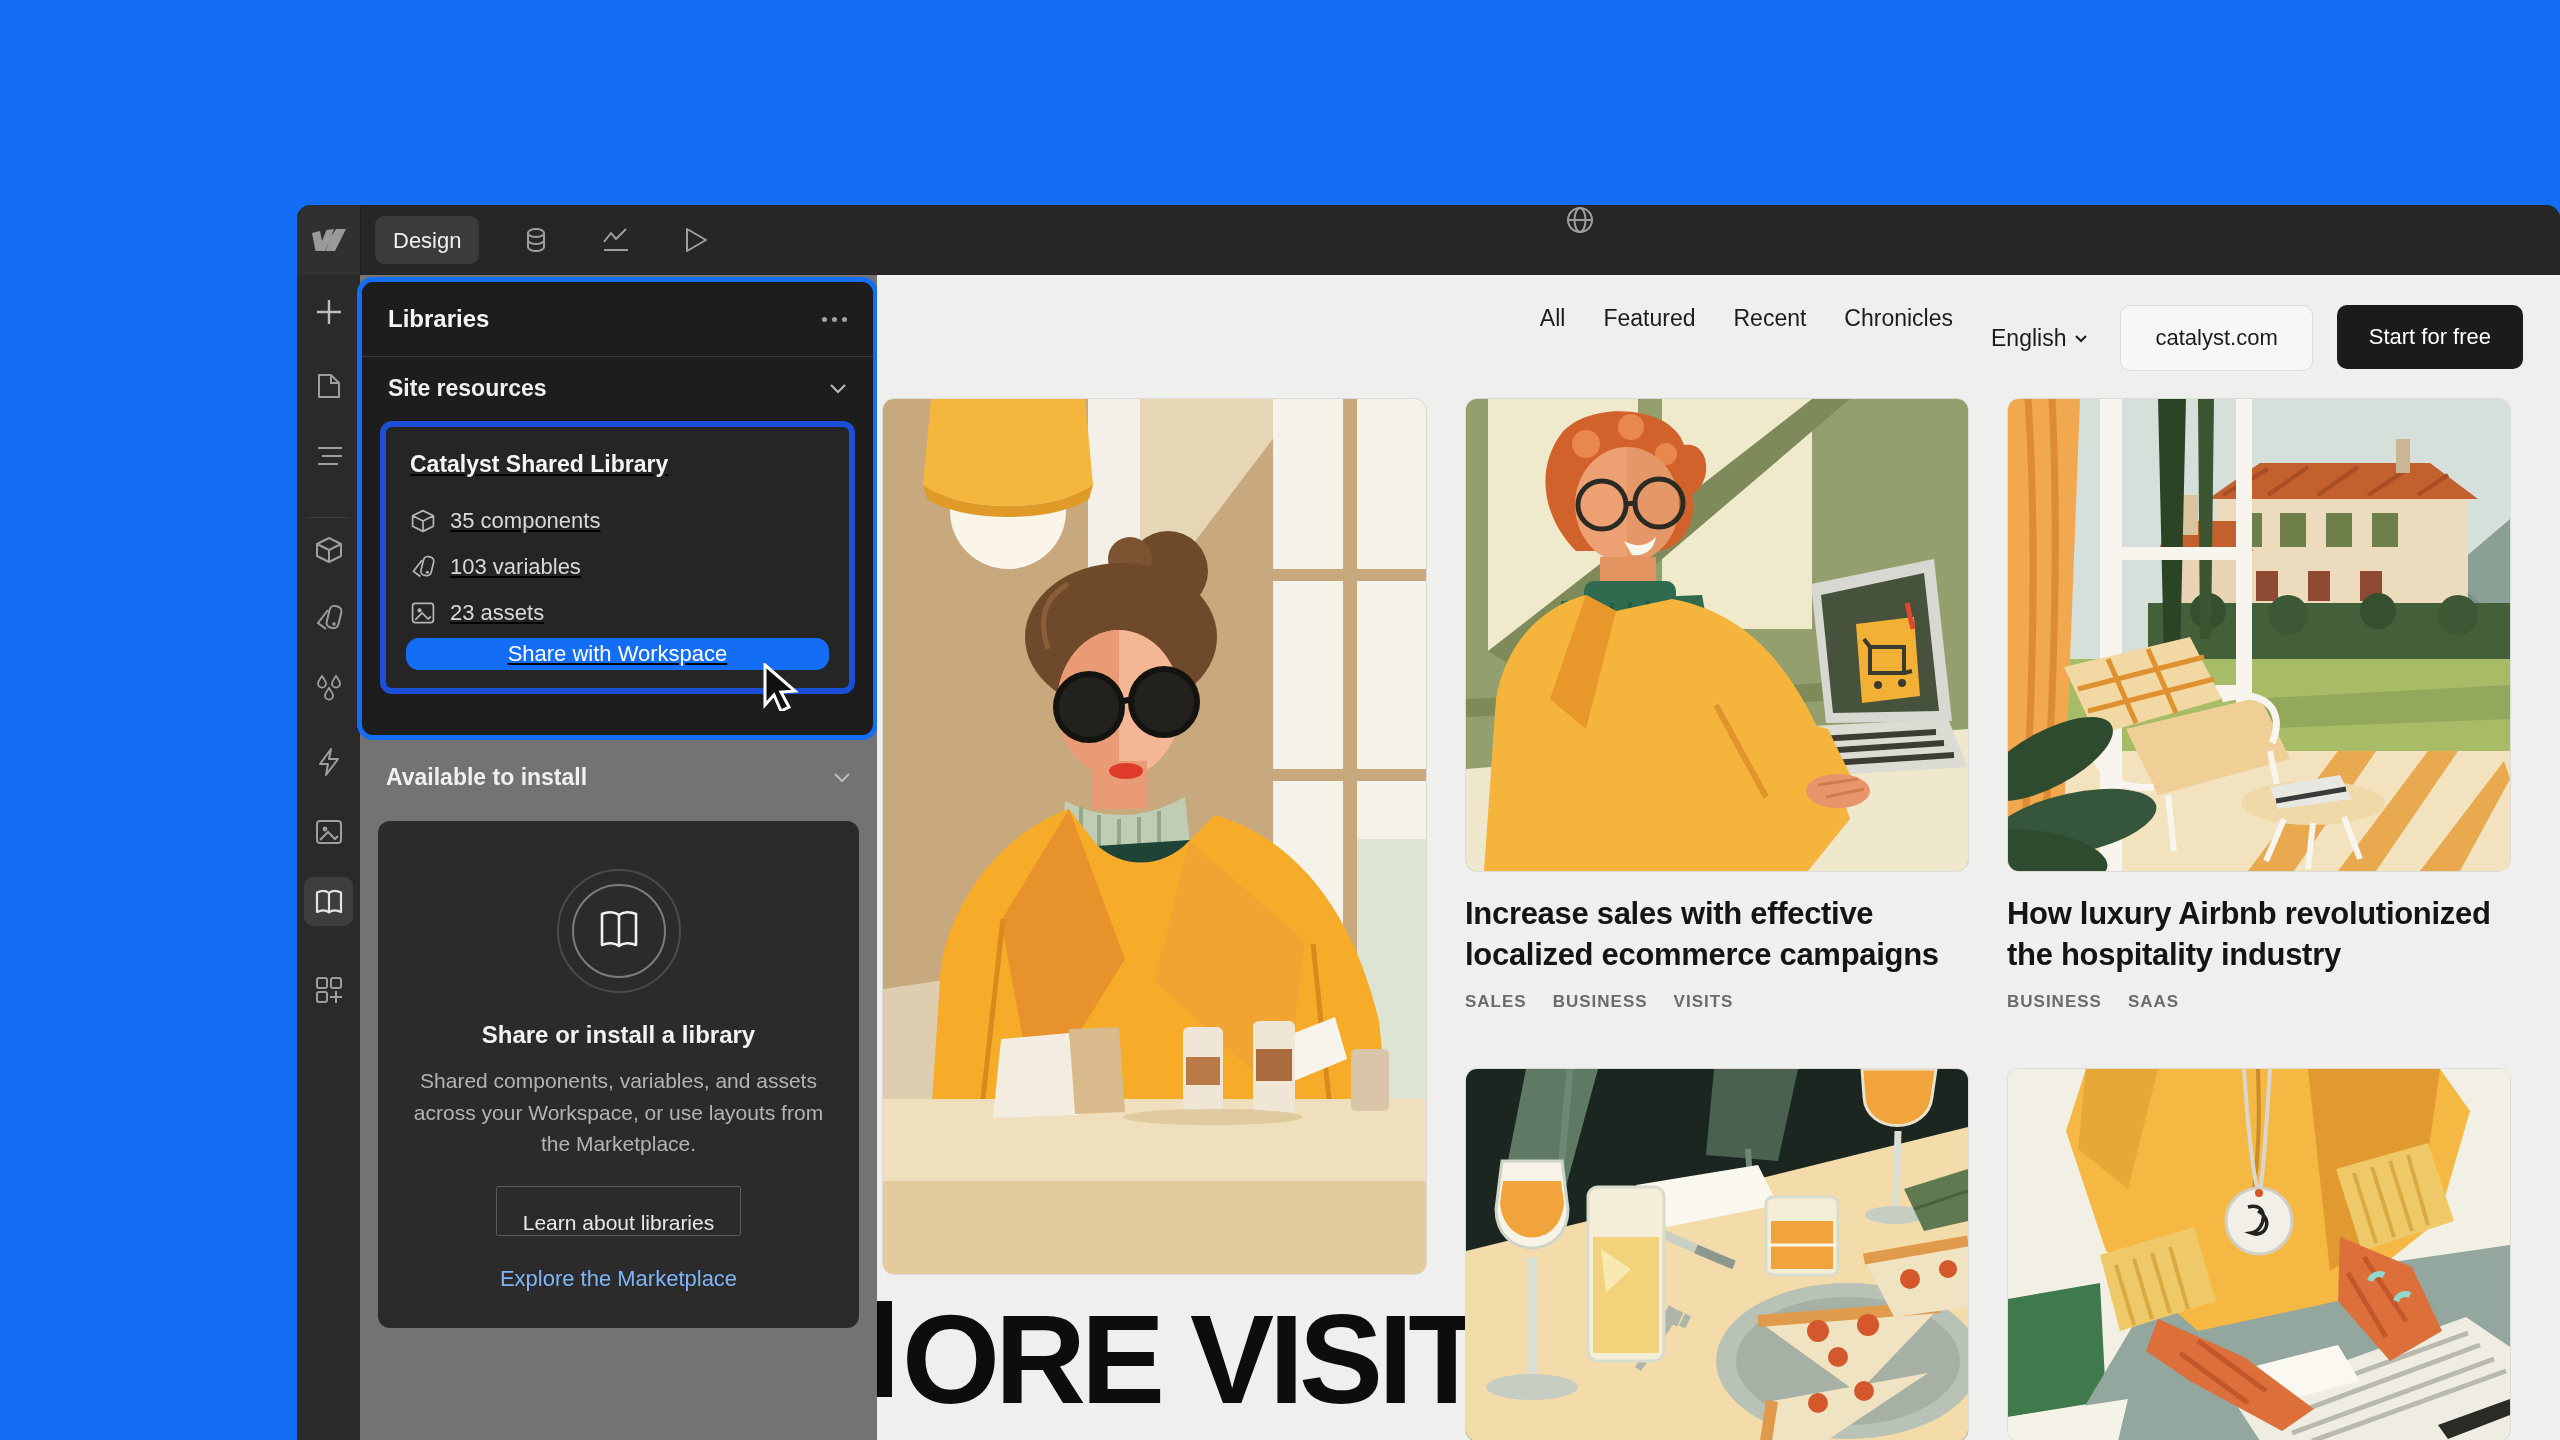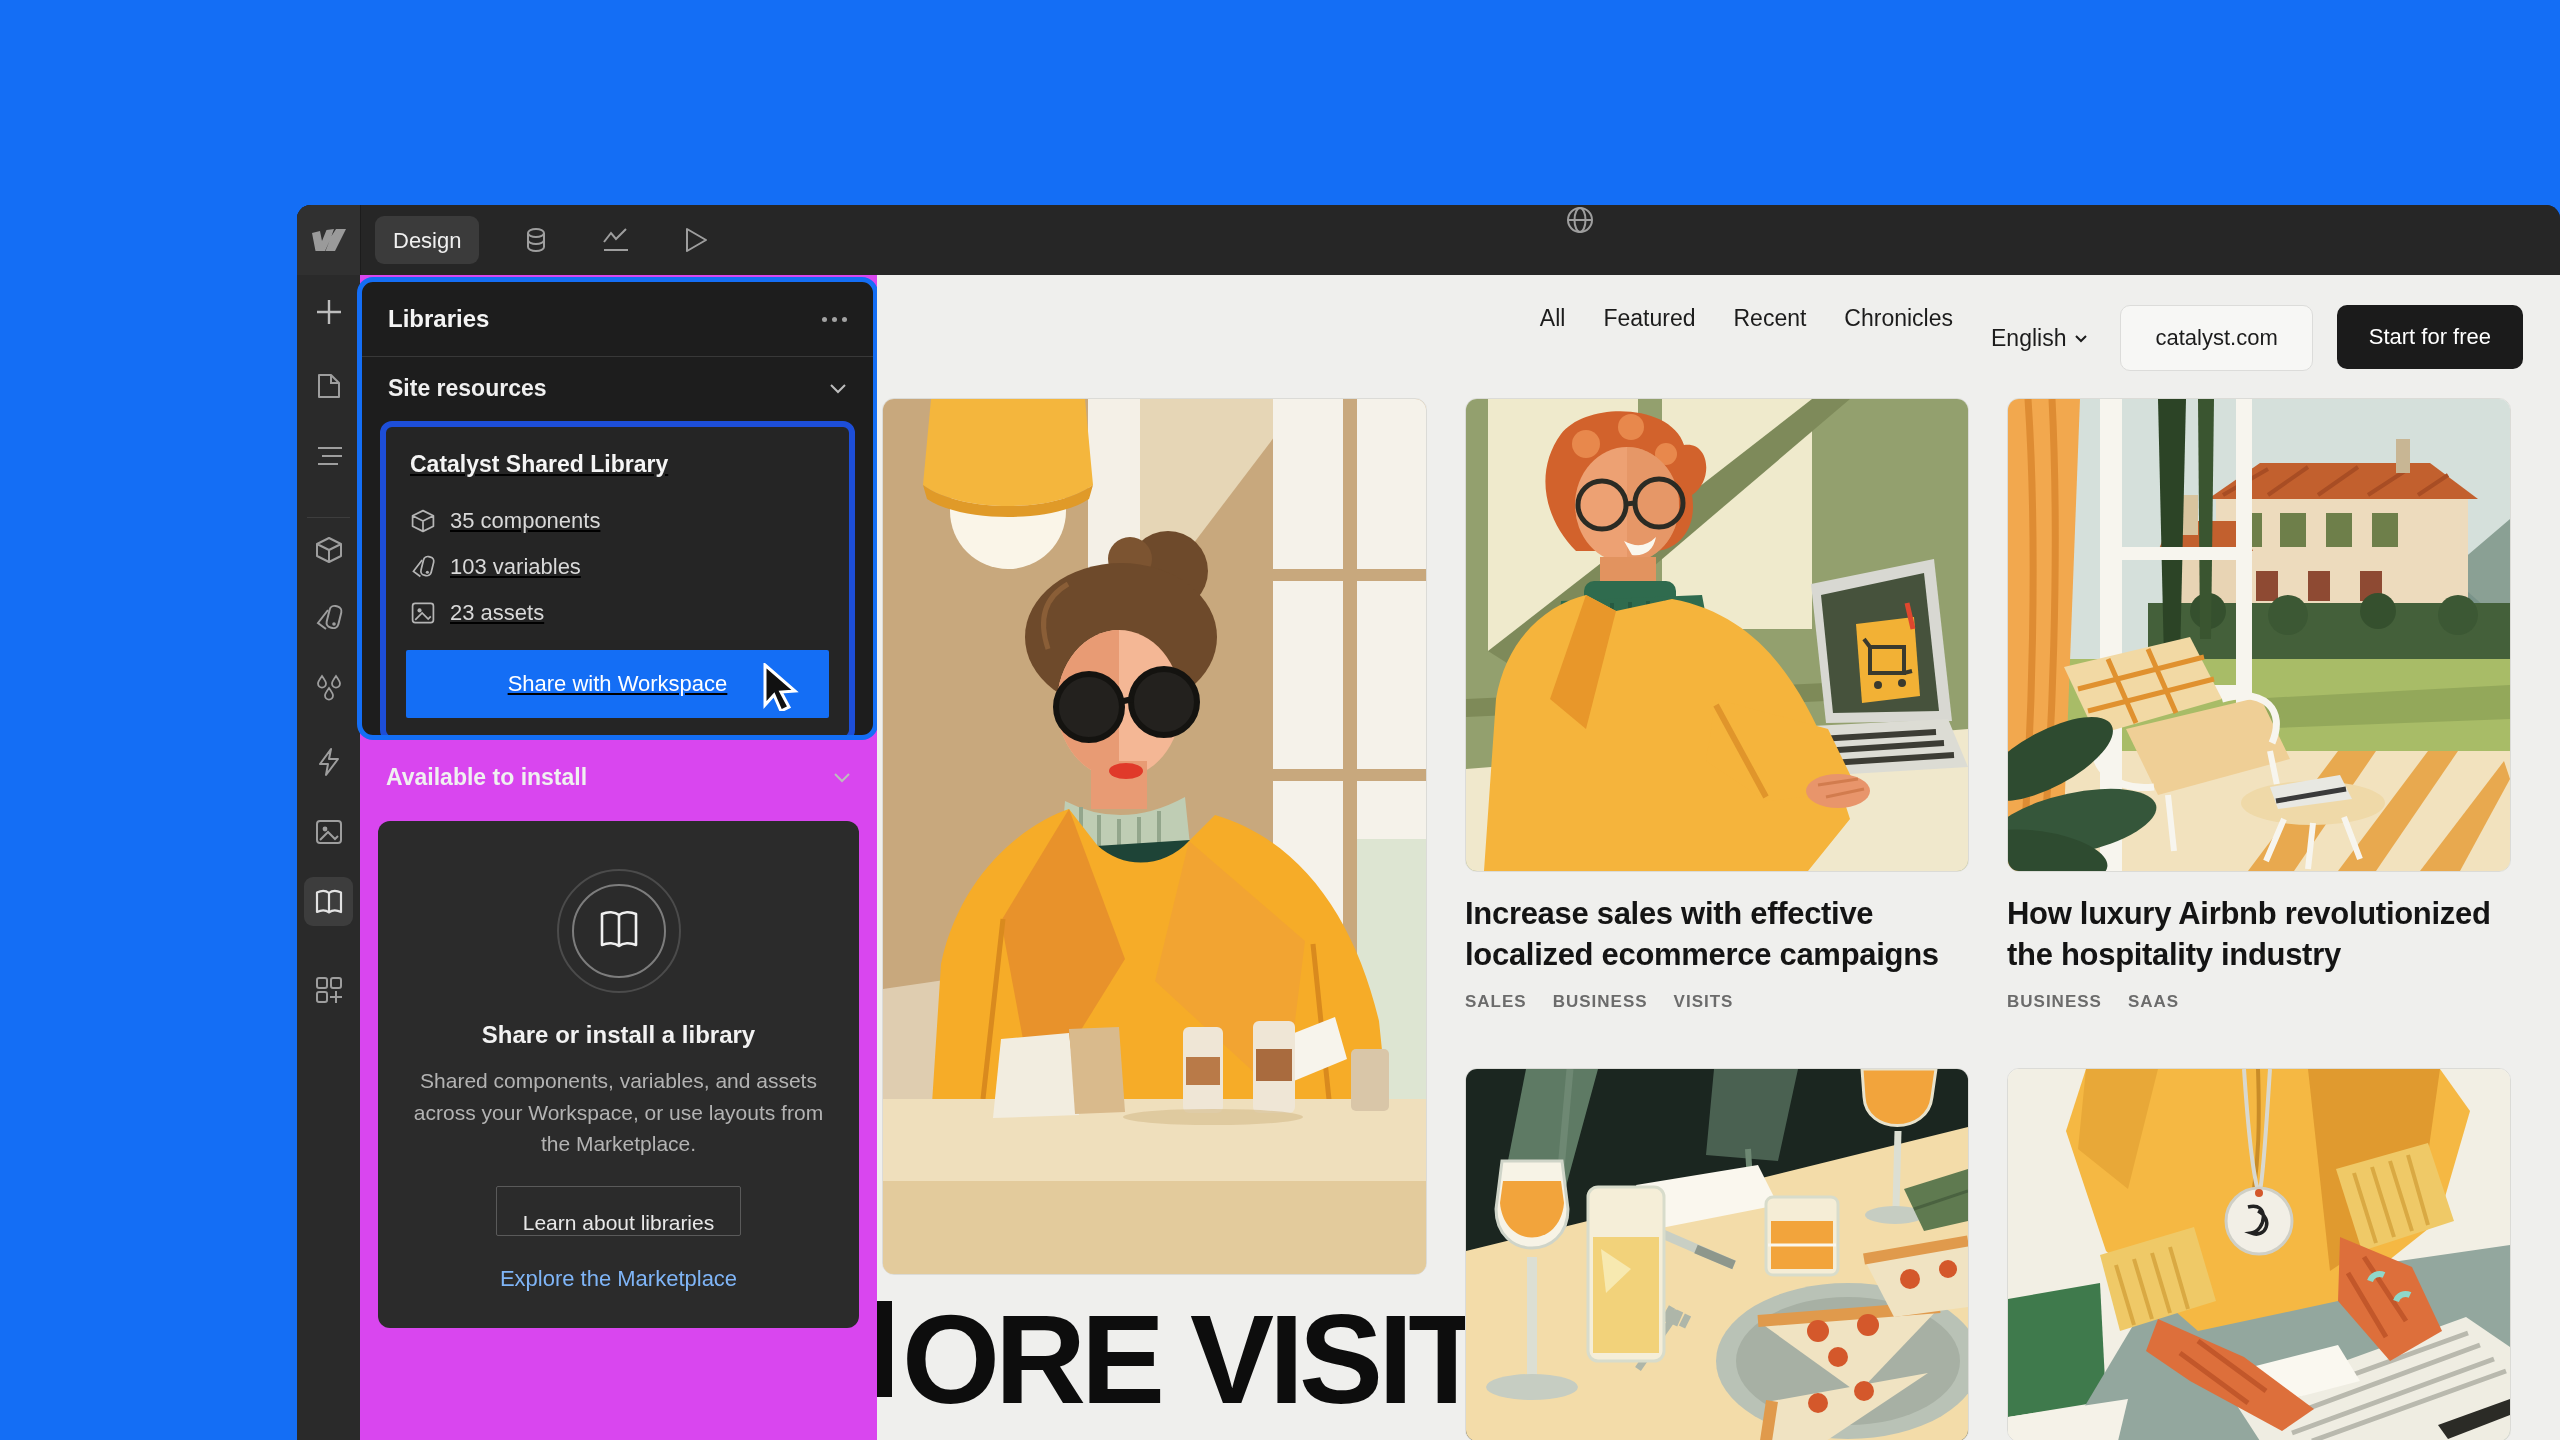--- a/index.html
+++ b/index.html
@@ -16,34 +16,34 @@
   .tb-icon{width:46px;height:46px;display:flex;align-items:center;justify-content:center;border-radius:8px;}
   .tb-right{position:absolute;left:1215px;top:0;height:70px;display:flex;align-items:center;gap:34px;color:#3b82f6;font-size:22px;flex-direction:column;}
   .tb-divider{width:2px;height:30px;background:#474747;}
   .tb-group{display:flex;align-items:center;gap:12px;}
   
   .iconbar{position:absolute;left:0;top:70px;width:63px;bottom:0;background:#2a2a2a;}
   .ib-item{position:absolute;left:7px;width:49px;height:49px;display:flex;align-items:center;justify-content:center;border-radius:9px;}
   .ib-item.active{background:#3d3d3d;}
   .ib-divider{position:absolute;left:10px;width:43px;height:1px;background:#3d3d3d;}
   
-  .panel-col{position:absolute;left:63px;top:70px;width:517px;bottom:0;background:#d946ef;}
+  .panel-col{position:absolute;left:63px;top:70px;width:517px;bottom:0;background:#737373;}
   .lib-panel{position:absolute;left:-3px;top:2px;width:521px;height:463px;background:#1d1d1d;
     border:5px solid #146EF5;border-radius:16px;box-sizing:border-box;overflow:hidden;}
   .lib-head{height:74px;display:flex;align-items:center;justify-content:space-between;
     padding:0 26px;border-bottom:1px solid #383838;}
   .lib-title{color:#f5f5f5;font-size:24px;font-weight:700;}
   .dots{display:flex;gap:5px;}
   .dots i{width:5px;height:5px;border-radius:50%;background:#a2a2a2;display:block;}
   .sec-row{height:62px;display:flex;align-items:center;justify-content:space-between;padding:0 26px;
     color:#f0f0f0;font-size:23px;font-weight:700;}
   .lib-card{margin:2px 18px 0 18px;background:#252525;border:6px solid #1d4ed8;border-radius:12px;padding:24px 20px 18px 20px;text-decoration:underline;}
   .lib-name{color:#f5f5f5;font-size:23px;font-weight:700;margin-bottom:20px;padding-left:4px;}
   .stat-row{display:flex;align-items:center;gap:14px;color:#d9d9d9;font-size:22px;height:46px;padding-left:4px;}
-  .share-btn{margin-top:14px;height:68px;background:#146EF5;border-radius:2px;display:flex;
+  .share-btn{margin-top:2px;height:32px;background:#146EF5;border-radius:13px;display:flex;
     align-items:center;justify-content:center;color:#fff;font-size:22px;}
   .avail{position:absolute;left:0;top:472px;width:100%;}
   .avail-card{margin:14px 18px 0 18px;background:#2b2b2b;border-radius:12px;padding:40px 34px 36px 34px;text-align:center;}
   .circle-icon{width:128px;height:128px;margin:6px auto 26px auto;position:relative;}
   .empty-title{color:#f2f2f2;font-size:24px;font-weight:700;margin-bottom:16px;}
   .empty-desc{color:#b3b3b3;font-size:21px;line-height:1.5;}
   .learn-btn{display:inline-flex;align-items:flex-end;justify-content:center;height:48px;padding:0 26px;
     margin-top:26px;border:1px solid #5a5a5a;border-radius:2px;color:#e8e8e8;font-size:21px;}
   .explore-link{display:block;margin-top:30px;color:#7FB5F7;font-size:22px;}
   

